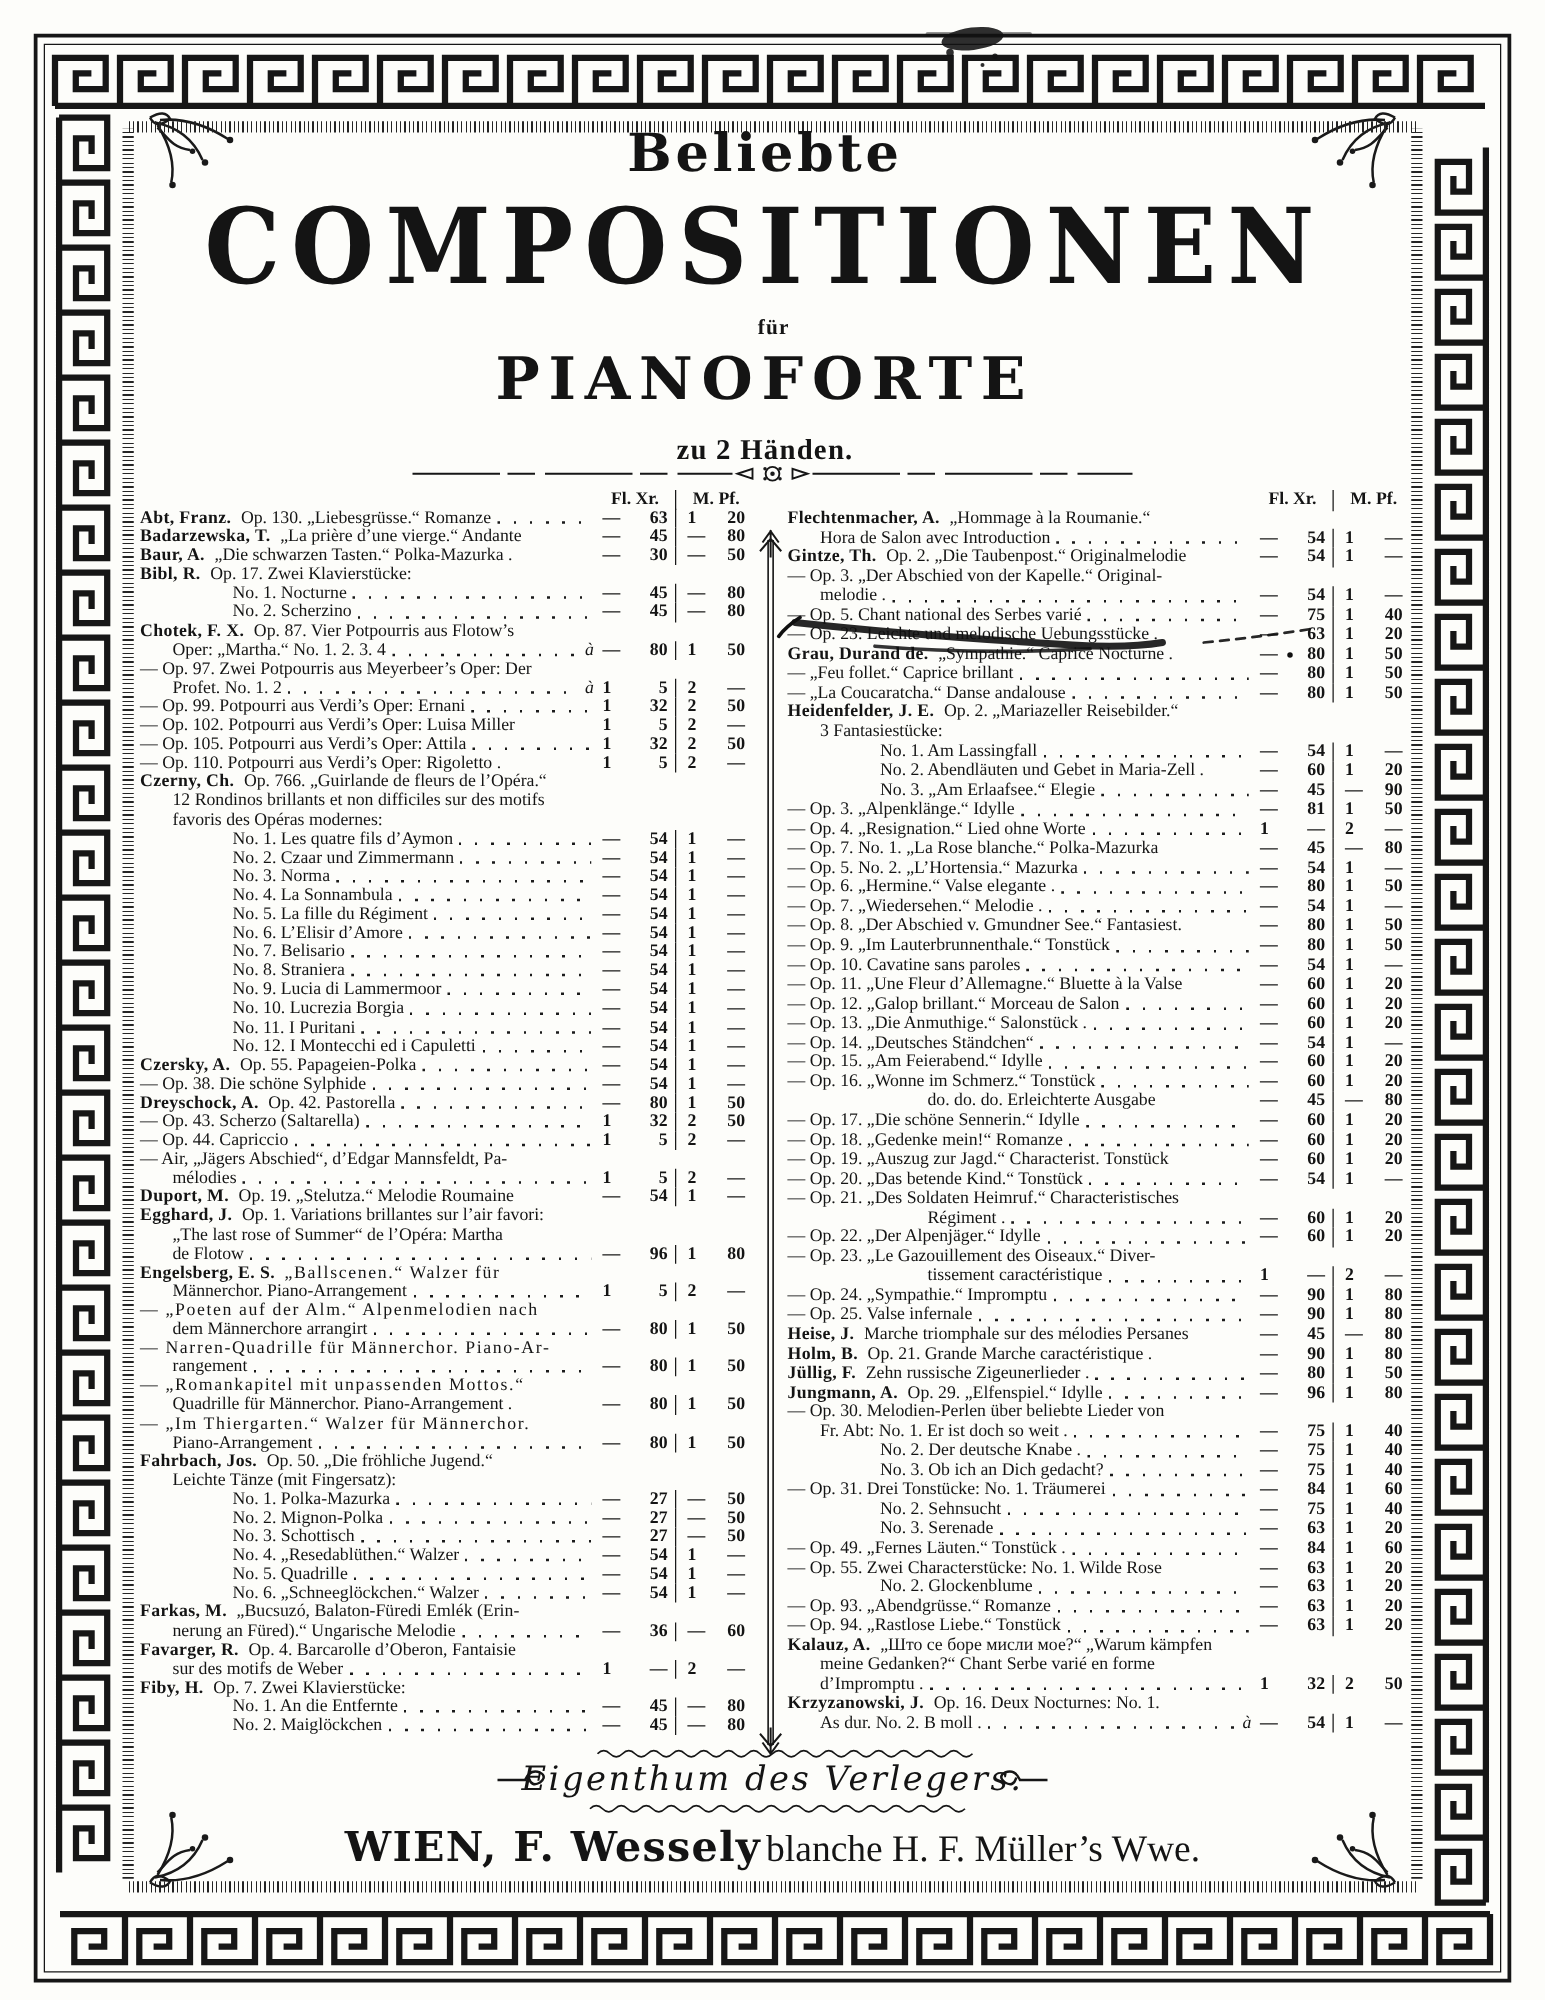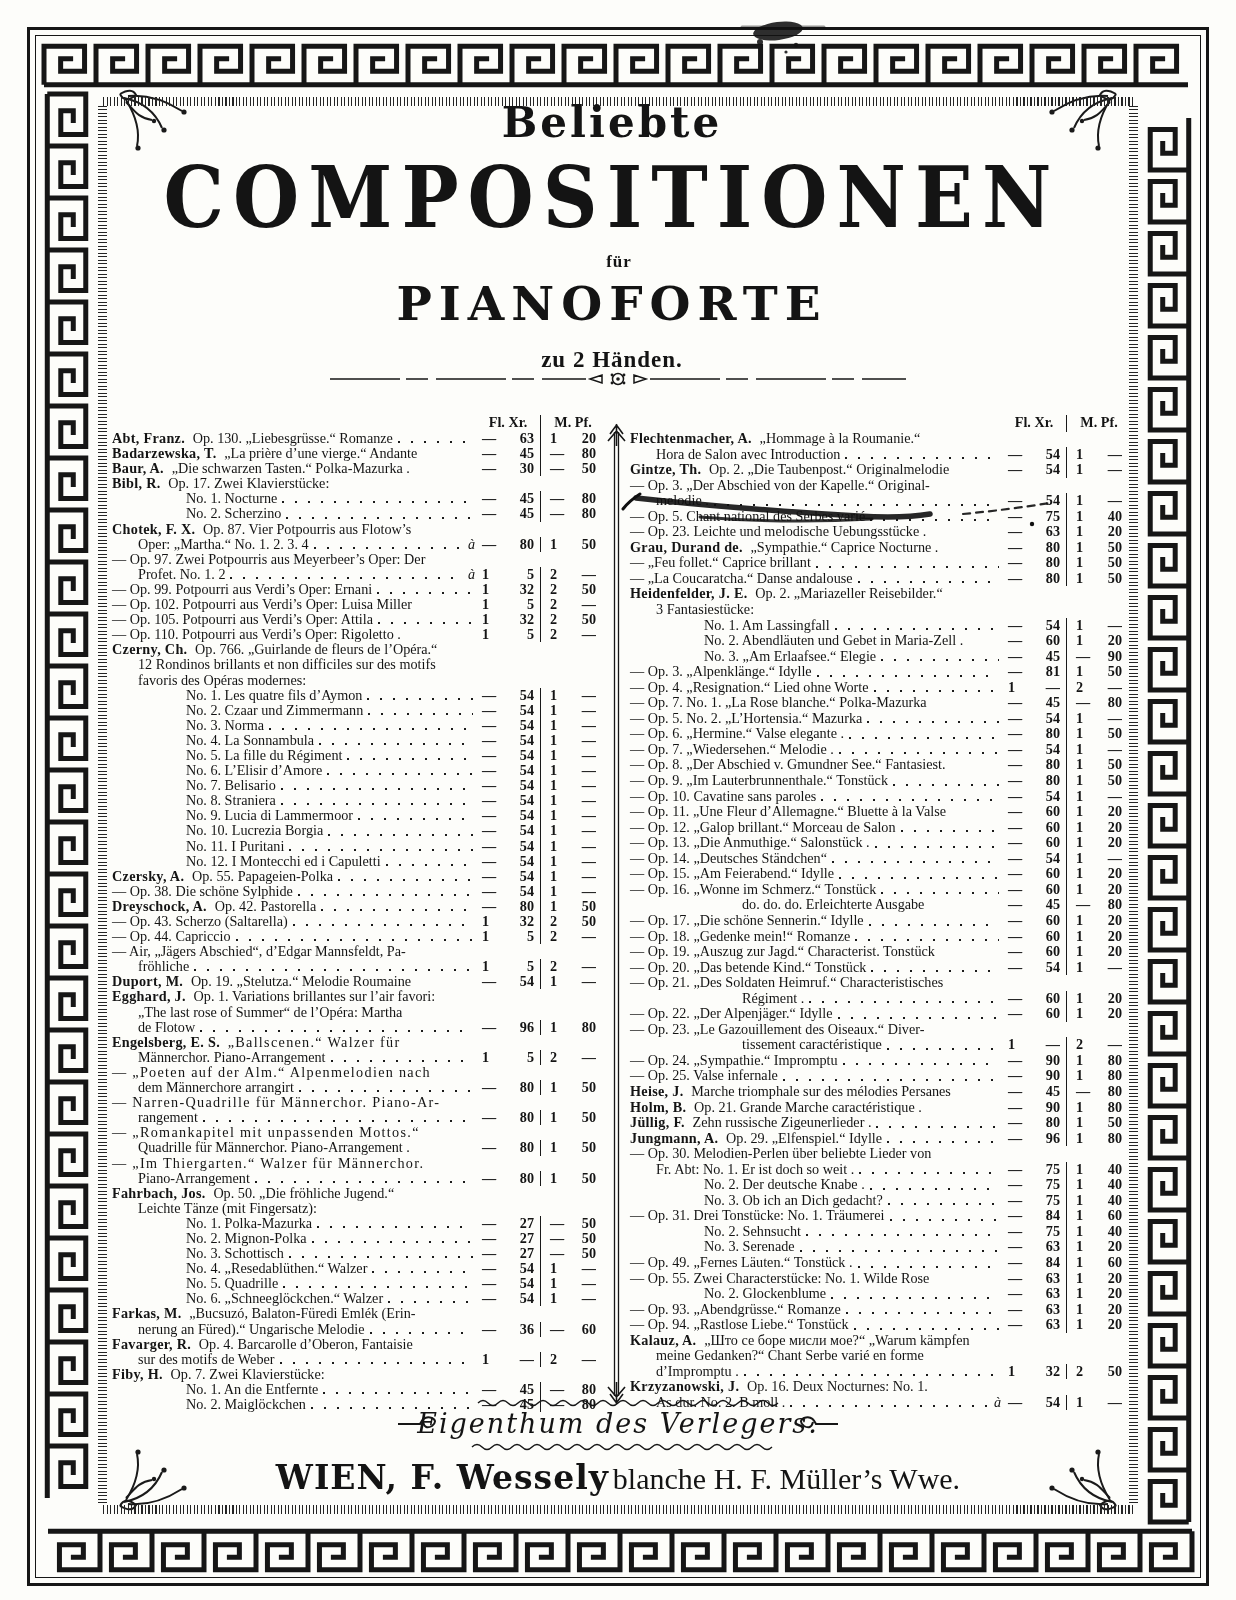--- a/index.html
+++ b/index.html
@@ -42,21 +42,21 @@
   .ind { flex: none; } .i1 { width: 26px; } .i2 { width: 74px; } .i3 { width: 112px; }
   .lead { flex: 1 1 6px; min-width: 6px; align-self: stretch; margin: 0 1px;
       background-image: repeating-linear-gradient(to right, #1b1b1b 0 2px, transparent 2px 13px);
       background-size: calc(100% - 8px) 2px; background-repeat: no-repeat;
       background-position: 4px calc(100% - 3px); }
   .fill { flex: 1 1 4px; min-width: 2px; }
   .aa { flex: none; margin-right: 3px; font-style: italic; }
   .pc { flex: none; display: flex; justify-content: space-between; font-weight: 700; white-space: pre; }
   .fl-c { width: 62px; padding: 0 6px 0 4px; }
   .m-c  { width: 58px; border-left: 1.6px solid #191919; padding: 0 2px 0 9px; }
-  .row.head { font-size: 10.5px; font-weight: 700; height: 15px; align-items: center; margin-top: 24px; }
+  .row.head { font-size: 10.5px; font-weight: 700; height: 15px; align-items: flex-start; }
   .row.head .pc { justify-content: center; padding-bottom: 1px; }
   .pc i { font-style: normal; }
 
   
   .own { position: absolute; top: 1408px; left: 0; width: 100%; text-align: center; z-index: 2;
          font-family: "DejaVu Serif", serif; font-style: italic; font-size: 27px; letter-spacing: 2px; }
   .imp { position: absolute; top: 1458px; left: 0; width: 100%; text-align: center; z-index: 2; }
   .imp .b1 { font-family: "DejaVu Serif", serif; font-size: 33px; font-weight: 800; letter-spacing: 1px; }
   .imp .b2 { font-size: 30px; font-weight: 400; }
 
@@ -383,21 +383,21 @@
           <span class="pc m-c"><i>2</i><i>—</i></span>
         </div>
         <div class="row">
           <span class="t">— Air, „Jägers Abschied“, d’Edgar Mannsfeldt, Pa-</span>
           <span class="fill"></span>
           <span class="pc fl-c"></span>
           <span class="pc m-c"></span>
         </div>
         <div class="row">
           <span class="ind i1"></span>
-          <span class="t">fröhliche</span>
+          <span class="t">mélodies</span>
           <span class="lead"></span>
           <span class="pc fl-c"><i>1</i><i>5</i></span>
           <span class="pc m-c"><i>2</i><i>—</i></span>
         </div>
         <div class="row">
           <span class="nm">Duport, M.  </span>
           <span class="t">Op. 19. „Stelutza.“ Melodie Roumaine</span>
           <span class="fill"></span>
           <span class="pc fl-c"><i>—</i><i>54</i></span>
           <span class="pc m-c"><i>1</i><i>—</i></span>

